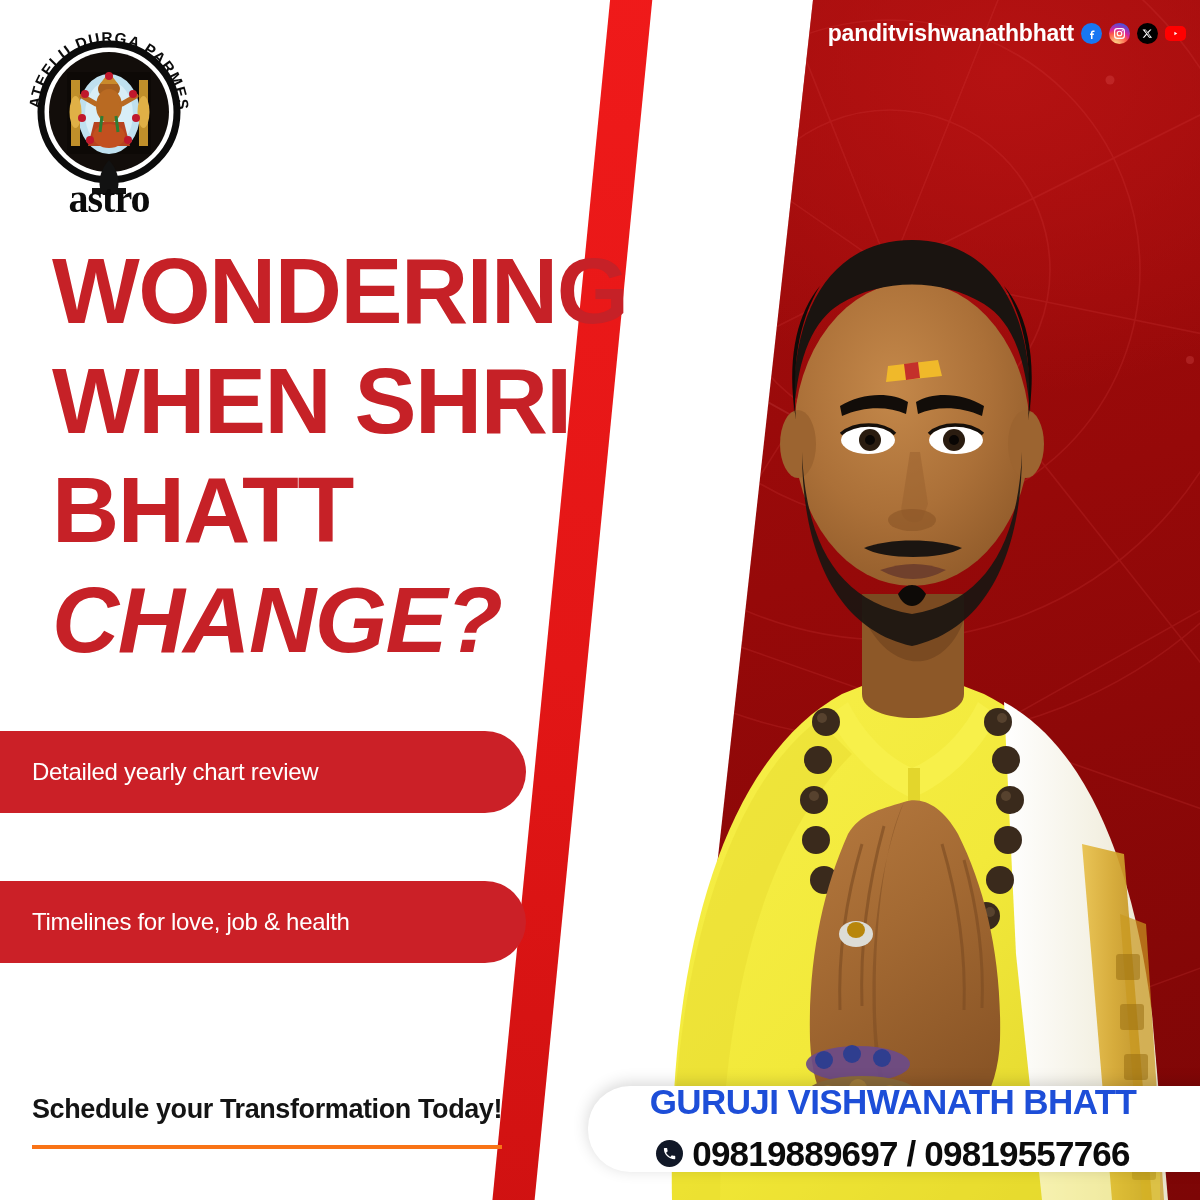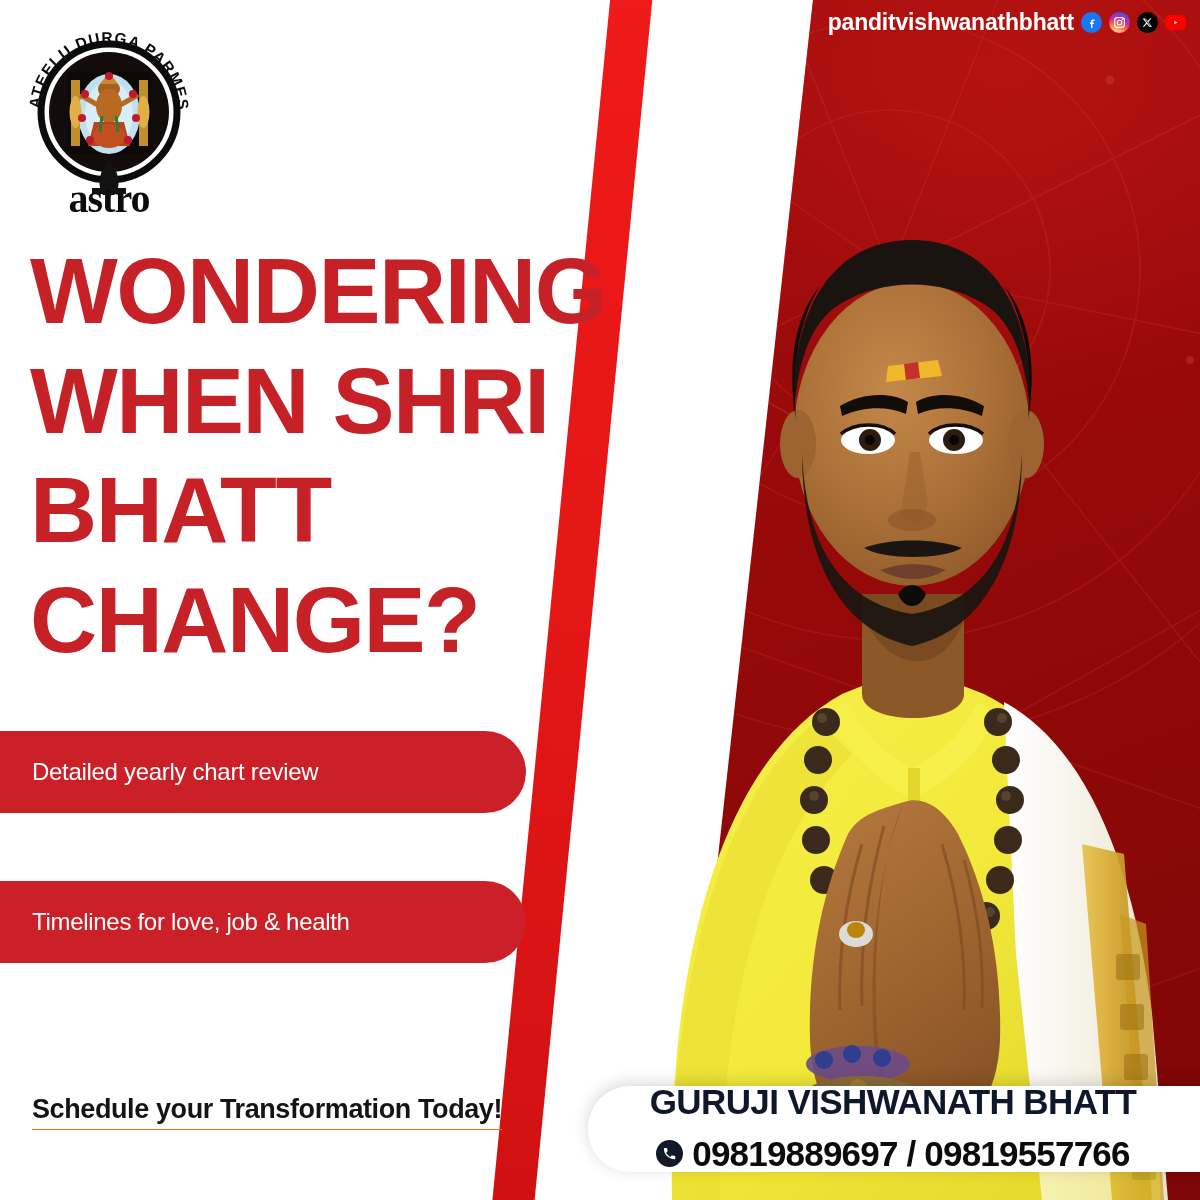--- a/index.html
+++ b/index.html
@@ -50,21 +50,21 @@
     position:absolute;
     left:612px; top:54px;
     width:596px; height:1146px;
     overflow:hidden;
   }
   .portrait svg{ display:block; }
 
   
   .handle-bar{
     position:absolute;
-    top:9px; right:14px;
+    top:20px; right:14px;
     display:flex; align-items:center; gap:7px;
     z-index:30;
   }
   .handle-text{
     color:#ffffff;
     font-size:23px;
     font-weight:700;
     letter-spacing:-.2px;
     white-space:nowrap;
   }
@@ -85,35 +85,35 @@
     position:absolute;
     left:22px; top:12px;
     width:175px; height:205px;
     z-index:20;
   }
   .logo svg{ display:block; }
 
   
   .headline{
     position:absolute;
-    left:30px; top:246px;
+    left:52px; top:246px;
     width:620px;
     z-index:15;
   }
   .headline .line{
     color:#C62127;
     font-size:93px;
     line-height:.985;
     font-weight:700;
     letter-spacing:-1.5px;
     white-space:nowrap;
     margin-bottom:18px;
     font-stretch:condensed;
   }
-  .headline .line:last-child{ margin-bottom:0; }
+  .headline .line:last-child{ margin-bottom:0;font-style:italic; }
 
   
   .pill{
     position:absolute;
     left:-30px;
     height:82px;
     width:556px;
     background:#CB2027;
     border-radius:0 45px 45px 0;
     display:flex; align-items:center;
@@ -135,43 +135,43 @@
     position:absolute;
     left:32px; top:1094px;
     z-index:18;
   }
   .cta span{
     color:#141414;
     font-size:27px;
     font-weight:700;
     letter-spacing:-.4px;
     white-space:nowrap;
-    border-bottom:1px solid #f97316;
-    padding-bottom:4px;
+    border-bottom:4px solid #f97316;
+    padding-bottom:20px;
     display:inline-block;
   }
 
   
   .contact-card{
     position:absolute;
     left:588px; top:1086px;
     width:640px; height:86px;
     background:#ffffff;
     border-radius:42px 0 0 42px;
     box-shadow:0 -3px 16px rgba(0,0,0,.16);
     z-index:25;
     display:flex;
     flex-direction:column;
     align-items:center;
     justify-content:center;
     padding-right:30px;
     overflow:hidden;
   }
   .guru-name{
-    color:#0f172a;
+    color:#1d4ed8;
     font-size:35px;
     font-weight:700;
     letter-spacing:-.6px;
     white-space:nowrap;
     line-height:1.04;
     text-align:right;
   }
   .phone-row{
     display:flex; align-items:center; gap:9px;
     margin-top:13px;

